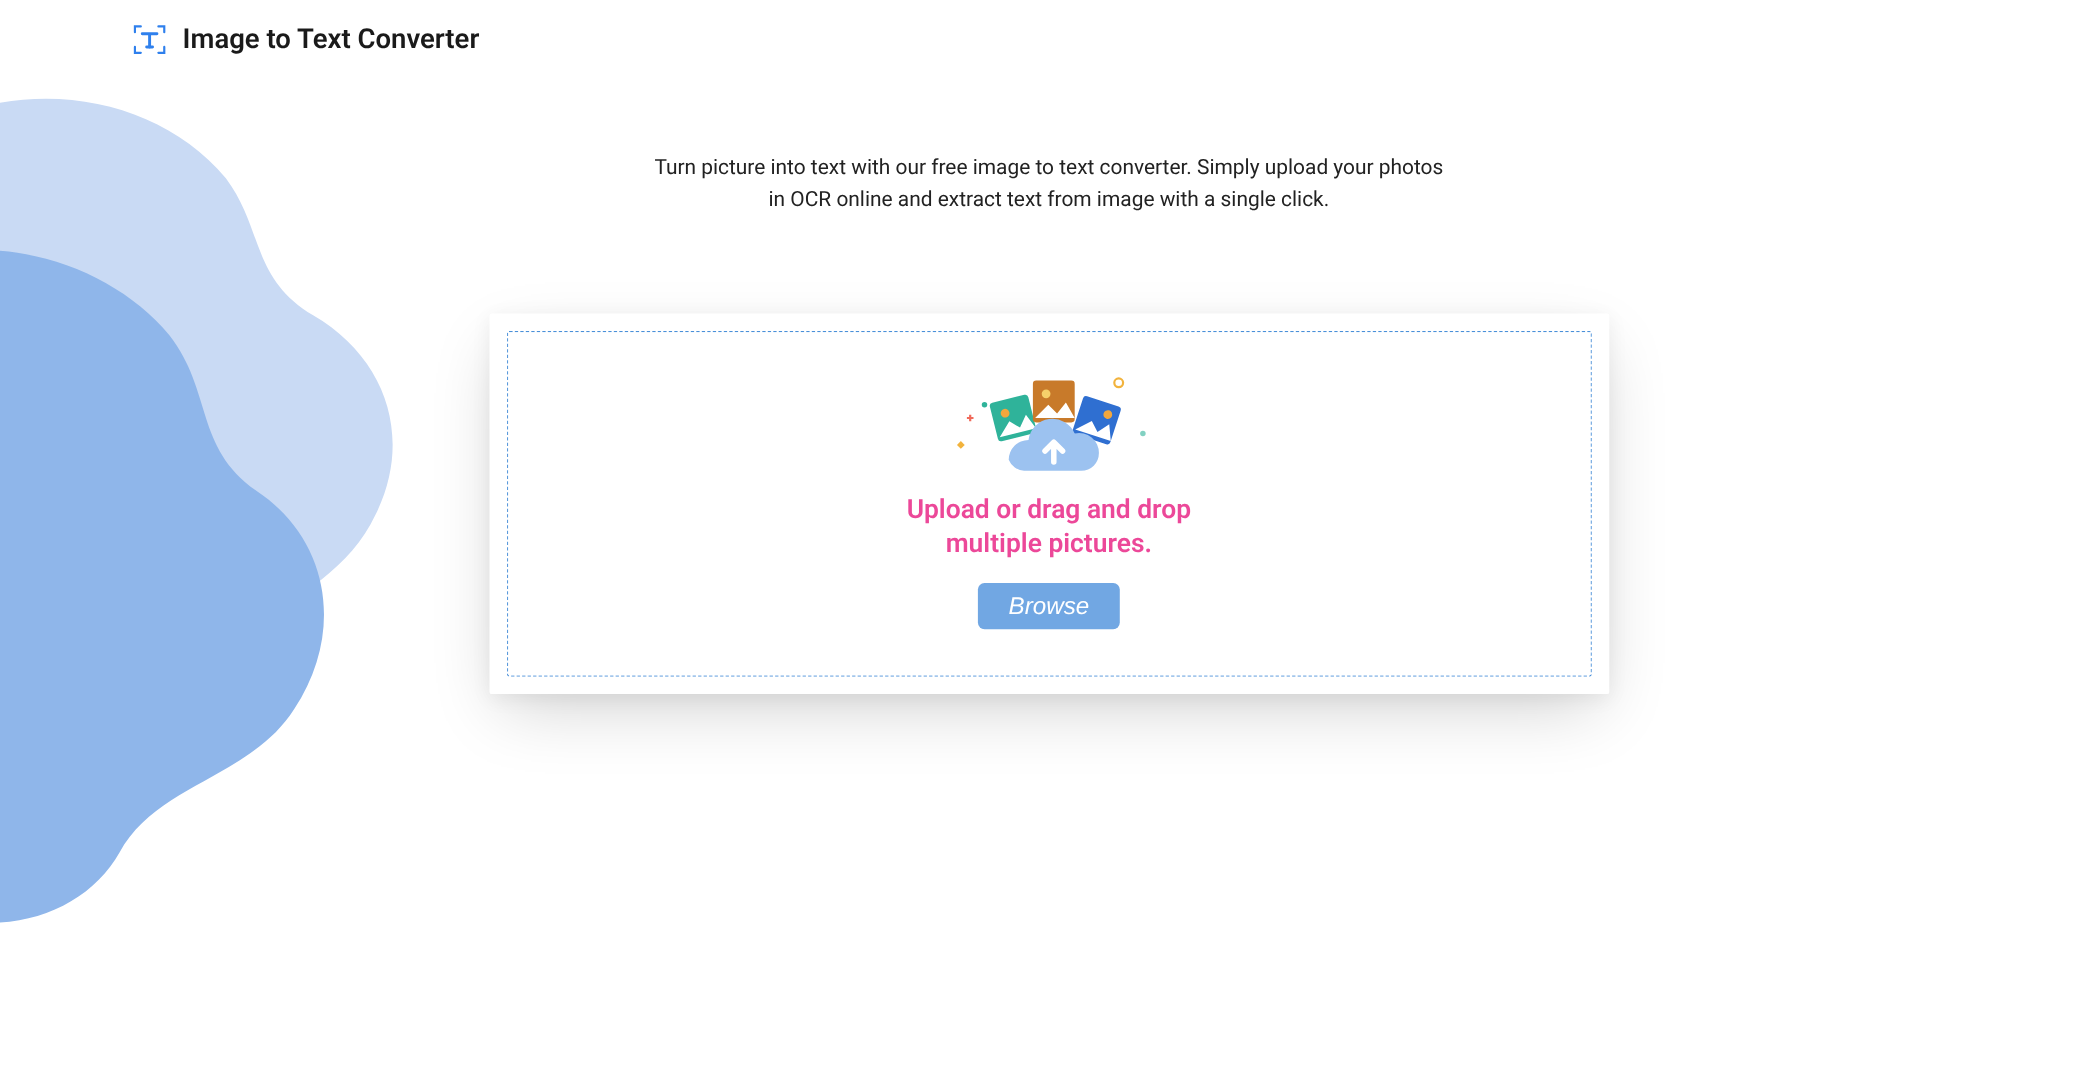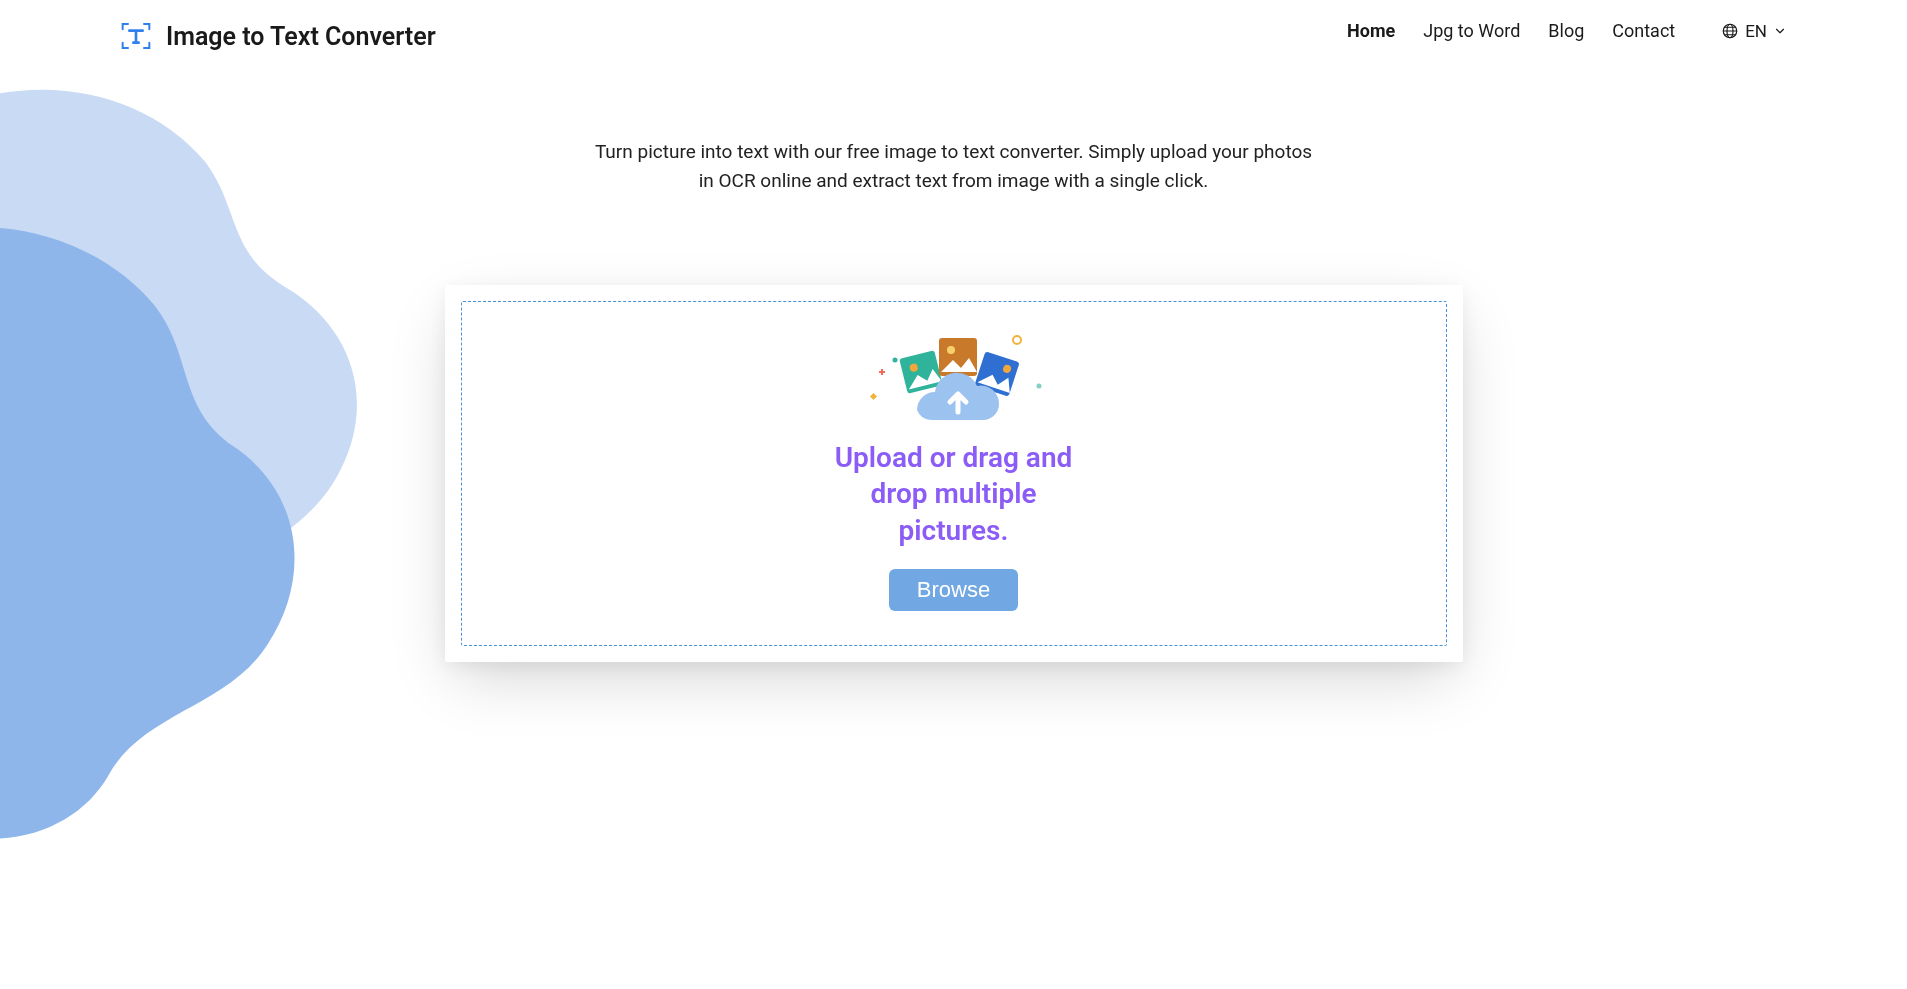--- a/index.html
+++ b/index.html
@@ -124,37 +124,38 @@
   justify-content: center;
   padding: 28px 20px 34px;
 }
 .upload-illustration {
   width: 190px;
   height: 96px;
   position: relative;
   margin-bottom: 14px;
 }
 .drop-text {
-  font-size: 28px;
+  font-size: 24px;
   font-weight: 600;
-  color: #8b5cf6;
+  color: #ec4899;
   text-align: center;
   max-width: 260px;
   line-height: 1.3;
 }
 .browse-btn {
   margin-top: 20px;
   background: #71a7e3;
   color: #ffffff;
   border: none;
   border-radius: 6px;
   font-size: 22px;
   font-weight: 500;
   padding: 8px 28px;
   cursor: pointer;
+  font-style: italic;
 }
 </style>
 </head>
 <body>
 
 <svg class="blob-light" viewBox="0 0 600 600">
   <path fill="#c9daf4" d="M120,40 C200,10 290,30 340,90 C370,130 360,170 410,200 C470,235 490,300 460,360 C430,425 350,440 320,500 C295,555 220,590 150,560 C70,525 20,430 30,340 C38,270 10,200 30,140 C48,85 70,55 120,40 Z"></path>
 </svg>
 <svg class="blob-dark" viewBox="0 0 600 600">
   <path fill="#8fb6ea" d="M100,60 C180,20 280,50 330,110 C365,155 350,200 400,235 C460,275 470,350 430,410 C395,465 320,470 290,525 C262,575 190,600 120,565 C45,525 10,420 25,330 C36,265 5,200 30,140 C50,92 60,78 100,60 Z"></path>
@@ -166,38 +167,20 @@
       <path d="M4 14 V6 H12" stroke="#2f80ed" stroke-width="3" fill="none" stroke-linecap="round"></path>
       <path d="M36 6 H44 V14" stroke="#2f80ed" stroke-width="3" fill="none" stroke-linecap="round"></path>
       <path d="M44 34 V42 H36" stroke="#2f80ed" stroke-width="3" fill="none" stroke-linecap="round"></path>
       <path d="M12 42 H4 V34" stroke="#2f80ed" stroke-width="3" fill="none" stroke-linecap="round"></path>
       <path d="M14 16 H34 M24 16 V34" stroke="#2f80ed" stroke-width="4" fill="none" stroke-linecap="round"></path>
       <path d="M20 34 H28" stroke="#2f80ed" stroke-width="4" fill="none" stroke-linecap="round"></path>
     </svg>
     <span class="brand">Image to Text Converter</span>
   </div>
 
-  <nav class="nav">
-    <a class="nav-link active">Home</a>
-    <a class="nav-link">Jpg to Word</a>
-    <a class="nav-link">Blog</a>
-    <a class="nav-link">Contact</a>
-
-    <div class="lang-switch">
-      <svg width="18" height="18" viewBox="0 0 24 24">
-        <circle cx="12" cy="12" r="9" stroke="#1a1a1a" stroke-width="1.6" fill="none"></circle>
-        <ellipse cx="12" cy="12" rx="4" ry="9" stroke="#1a1a1a" stroke-width="1.6" fill="none"></ellipse>
-        <path d="M3 12 H21 M4.5 7 H19.5 M4.5 17 H19.5" stroke="#1a1a1a" stroke-width="1.6"></path>
-      </svg>
-      <span class="lang-code">EN</span>
-      <svg width="14" height="14" viewBox="0 0 24 24">
-        <path d="M6 9 L12 15 L18 9" stroke="#1a1a1a" stroke-width="2" fill="none" stroke-linecap="round" stroke-linejoin="round"></path>
-      </svg>
-    </div>
-  </nav>
 </header>
 
 <section class="hero">
   <p class="hero-desc">Turn picture into text with our free image to text converter. Simply upload your photos in OCR online and extract text from image with a single click.</p>
 </section>
 
 <div class="card">
   <div class="dropzone">
     <div class="upload-illustration">
       <svg viewBox="0 0 190 96" width="190" height="96">

